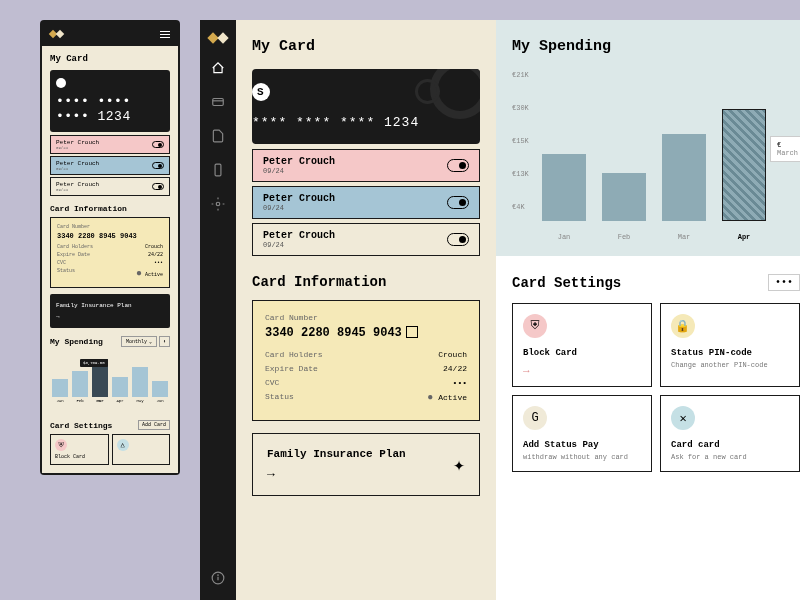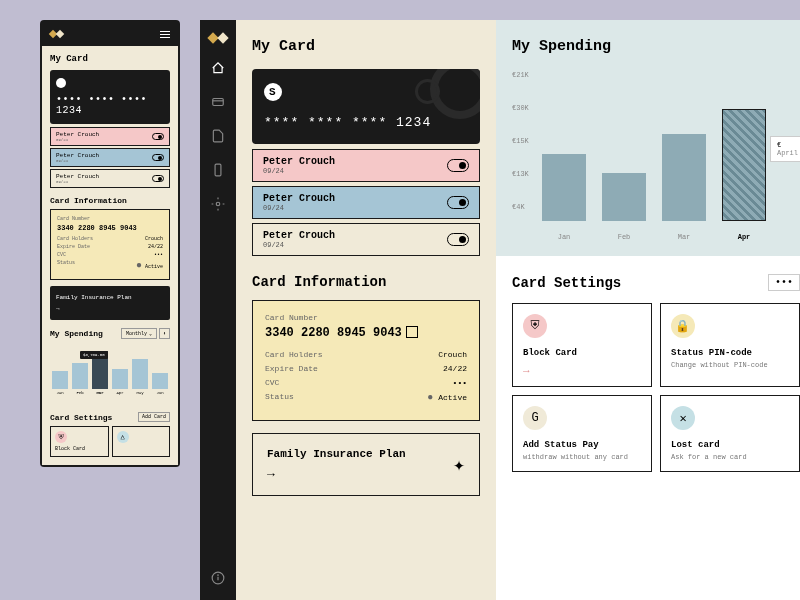--- a/index.html
+++ b/index.html
@@ -8,21 +8,21 @@
 .mobile-head{background:#1a1a1a;height:24px;display:flex;align-items:center;justify-content:space-between;padding:0 8px}
 .m-logo{display:flex;gap:1px}
 .m-logo span{width:6px;height:6px;background:#d4a94e;transform:rotate(45deg)}
 .m-logo span:last-child{background:#f0e5c9}
 .hamburger{display:flex;flex-direction:column;gap:2px}
 .hamburger span{width:10px;height:1px;background:#fff}
 .m-body{background:#f0ead8;padding:8px}
 .m-title{font-size:9px;font-weight:bold;margin-bottom:6px}
 .m-card{background:#1a1a1a;border-radius:3px;padding:8px 6px;color:#fff;margin-bottom:3px;position:relative;overflow:hidden}
 .m-card-logo{width:10px;height:10px;background:#fff;border-radius:50%;margin-bottom:6px;position:relative}
-.m-card-num{font-size:10px;letter-spacing:0.5px}
+.m-card-num{font-size:13px;letter-spacing:0.5px}
 .m-card-row{border:1px solid #1a1a1a;padding:3px 5px;display:flex;justify-content:space-between;align-items:center;margin-bottom:2px;font-size:6px}
 .m-card-row.pink{background:#f5c8c8}
 .m-card-row.blue{background:#a5c5d5}
 .m-card-row.cream{background:#f0ead8}
 .m-toggle{width:12px;height:7px;border:1px solid #000;border-radius:4px;position:relative}
 .m-toggle::after{content:'';position:absolute;width:4px;height:4px;background:#000;border-radius:50%;right:1px;top:1px}
 .m-section{font-size:8px;font-weight:bold;margin:8px 0 4px}
 .m-info{background:#f5e9b8;border:1px solid #1a1a1a;padding:6px;font-size:5px}
 .m-info-row{display:flex;justify-content:space-between;margin:2px 0}
 .m-info-row span:first-child{color:#666}
@@ -50,21 +50,21 @@
 .sidebar{width:36px;background:#1a1a1a;display:flex;flex-direction:column;align-items:center;padding:14px 0;gap:18px}
 .d-logo{display:flex;gap:2px}
 .d-logo span{width:8px;height:8px;background:#d4a94e;transform:rotate(45deg)}
 .d-logo span:last-child{background:#f0e5c9}
 .nav-icon{width:16px;height:16px;display:flex;align-items:center;justify-content:center;color:#888;cursor:pointer}
 .nav-icon.active{color:#fff}
 .nav-icon svg{width:14px;height:14px}
 .sidebar-bottom{margin-top:auto}
 .panel-left{width:260px;background:#f0ead8;padding:18px 16px}
 .p-title{font-size:15px;font-weight:bold;margin-bottom:14px}
-.d-card{background:#1a1a1a;border-radius:4px;padding:14px 12px;color:#fff;position:relative;overflow:hidden;margin-bottom:5px}
+.d-card{background:#1a1a1a;border-radius:4px;padding:14px 0;color:#fff;position:relative;overflow:hidden;margin-bottom:5px}
 .d-card-logo{width:18px;height:18px;background:#fff;border-radius:50%;position:relative;margin-bottom:14px}
 .d-card-logo::after{content:'S';position:absolute;color:#000;font-size:11px;left:5px;top:3px;font-weight:bold}
 .d-card-num{font-size:13px;letter-spacing:1px}
 .d-card-deco{position:absolute;right:-10px;top:-10px;width:60px;height:60px;border:8px solid #2a2a2a;border-radius:50%}
 .d-card-deco2{position:absolute;right:40px;top:10px;width:25px;height:25px;border:3px solid #2a2a2a;border-radius:50%}
 .d-holder{border:1px solid #1a1a1a;padding:6px 10px;display:flex;justify-content:space-between;align-items:center;margin-bottom:4px}
 .d-holder.pink{background:#f5c8c8}
 .d-holder.blue{background:#a5c5d5}
 .d-holder.cream{background:#f0ead8}
 .d-name{font-size:10px;font-weight:bold}
@@ -343,47 +343,47 @@
           <div class="bar striped" style="height:80%"></div>
         </div>
         <div class="x-axis">
           <span>Jan</span>
             <span>Feb</span>
             <span>Mar</span>
             <span class="bold">Apr</span>
         </div>
         <div class="tooltip">
             <div>€</div>
-            <div style="color:#888">April</div>
+            <div style="color:#888">March</div>
           </div>
       </div>
     </div>
     <div class="settings-section">
       <div class="settings-head">
         <div class="settings-title">Card Settings</div>
         <div class="more-btn">•••</div>
       </div>
       <div class="cards-grid">
         <div class="setting-card">
             <div class="sc-icon pink">⛨</div>
             <div class="sc-title">Block Card</div>
             <div class="sc-arrow">→</div>
           </div>
         <div class="setting-card">
             <div class="sc-icon yellow">🔒</div>
             <div class="sc-title">Status PIN-code</div>
-            <div class="sc-desc">Change without PIN-code</div>
+            <div class="sc-desc">Change another PIN-code</div>
           </div>
         <div class="setting-card">
             <div class="sc-icon cream">G</div>
             <div class="sc-title">Add Status Pay</div>
             <div class="sc-desc">withdraw without any card</div>
           </div>
         <div class="setting-card">
             <div class="sc-icon teal">✕</div>
-            <div class="sc-title">Lost card</div>
+            <div class="sc-title">Card card</div>
             <div class="sc-desc">Ask for a new card</div>
           </div>
       </div>
     </div>
   </div>
 
 </div>
 
 </body></html>

